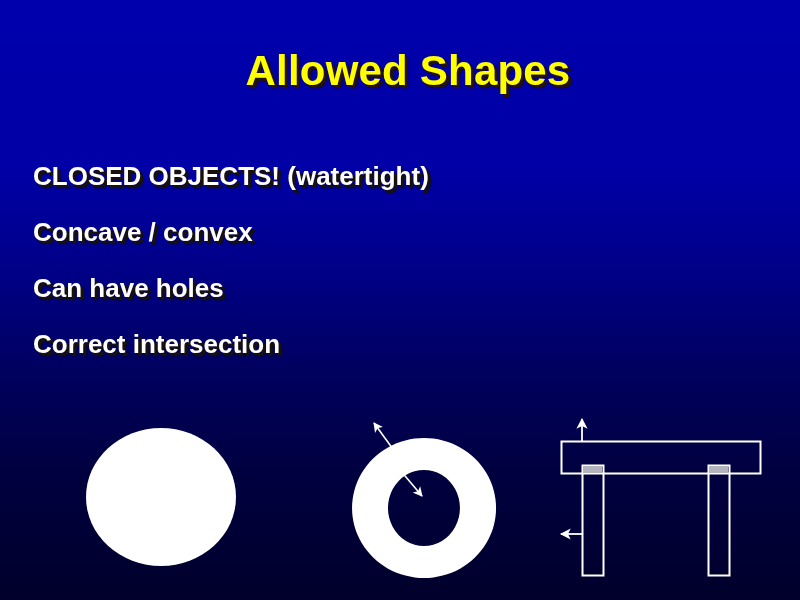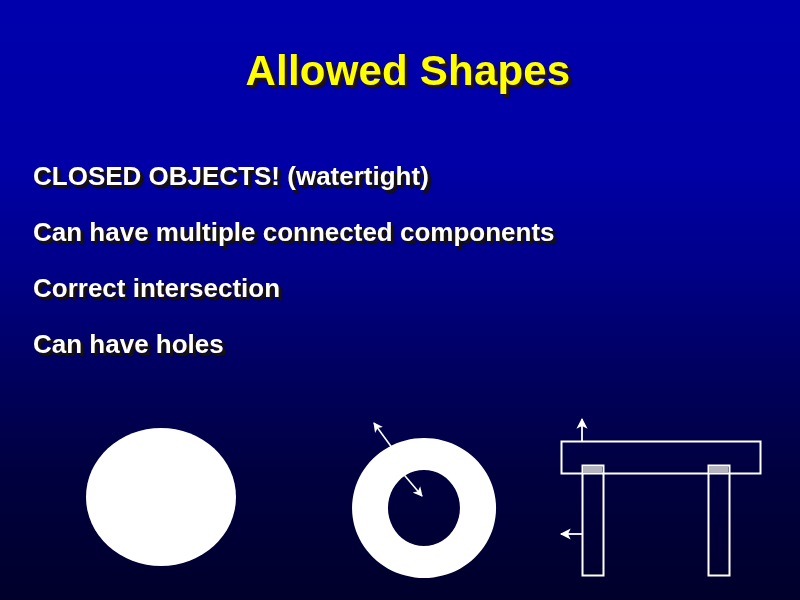--- a/index.html
+++ b/index.html
@@ -75,23 +75,23 @@
 </style>
 </head>
 <body>
 
 <div id="slide">
 
   <div id="slide-title">Allowed Shapes</div>
 
   <div id="body-lines">
     <div class="body-line">CLOSED OBJECTS! (watertight)</div>
-    <div class="body-line">Can have multiple connected components</div>
+    <div class="body-line">Concave / convex</div>
+    <div class="body-line">Can have holes</div>
     <div class="body-line">Correct intersection</div>
-    <div class="body-line">Can have holes</div>
   </div>
 
   <div id="figures">
     <svg viewBox="0 0 800 600" xmlns="http://www.w3.org/2000/svg">
       <defs>
         <marker id="ah" markerWidth="7" markerHeight="7" refX="5.4" refY="3.5" orient="auto" markerUnits="strokeWidth">
           <path d="M0,0.4 L6,3.5 L0,6.6 L1.5,3.5 Z" fill="#ffffff"></path>
         </marker>
       </defs>
 

